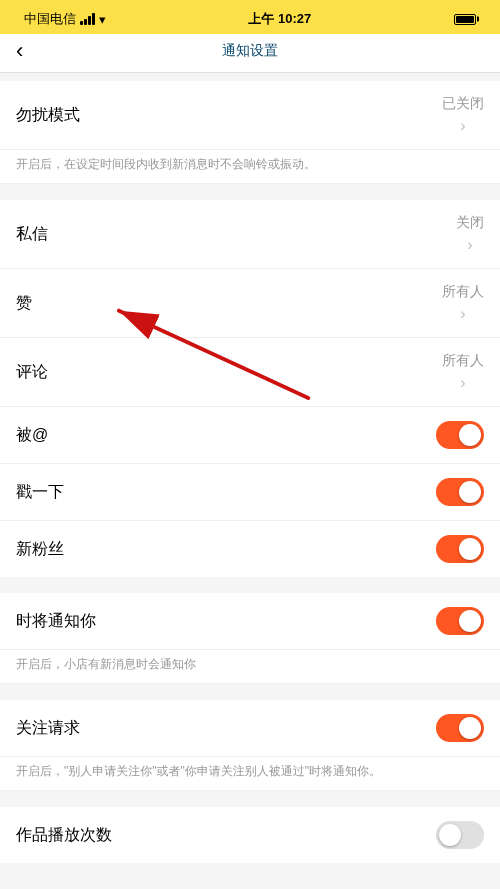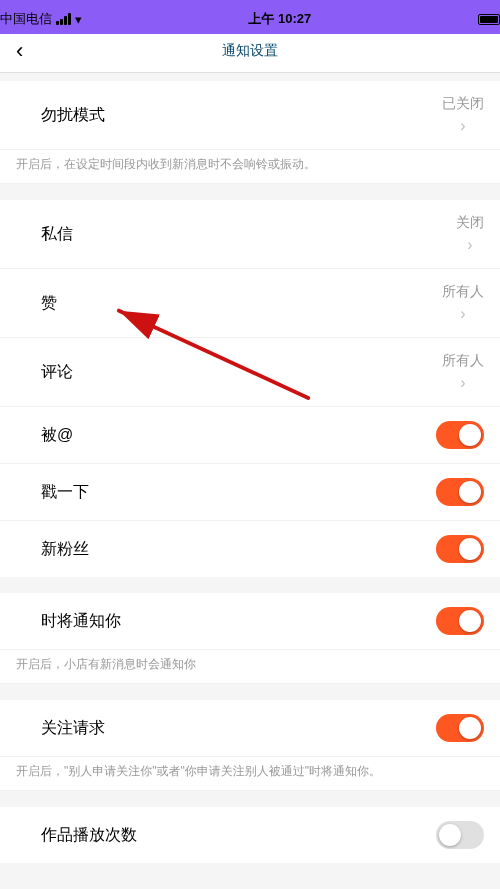--- a/index.html
+++ b/index.html
@@ -7,25 +7,25 @@
     body {
       width: 500px;
       min-height: 889px;
       font-family: -apple-system, "PingFang SC", "Helvetica Neue", sans-serif;
       background: #f5f5f5;
       color: #000;
     }
 
     
     .status-bar {
-      background: #8b5cf6;
+      background: #fde047;
       display: flex;
       justify-content: space-between;
       align-items: center;
-      padding: 10px 0 6px;
+      padding: 10px 24px 6px;
       font-size: 13px;
       font-weight: 500;
     }
     .status-left { display: flex; align-items: center; gap: 4px; }
     .status-center { font-size: 13px; font-weight: 600; }
     .status-right { display: flex; align-items: center; gap: 4px; font-size: 12px; }
     .battery {
       width: 22px; height: 11px;
       border: 1.5px solid #000;
       border-radius: 2px;
@@ -92,21 +92,20 @@
       padding: 14px 16px;
       border-bottom: 1px solid #f0f0f0;
       position: relative;
     }
     .settings-item:last-child {
       border-bottom: none;
     }
     .item-label {
       font-size: 16px;
       color: #000;
-      margin-left: 25px;
     }
     .item-right {
       display: flex;
       align-items: center;
       gap: 4px;
       color: #999;
       font-size: 14px;
       flex-direction: column;
     }
     .chevron {

